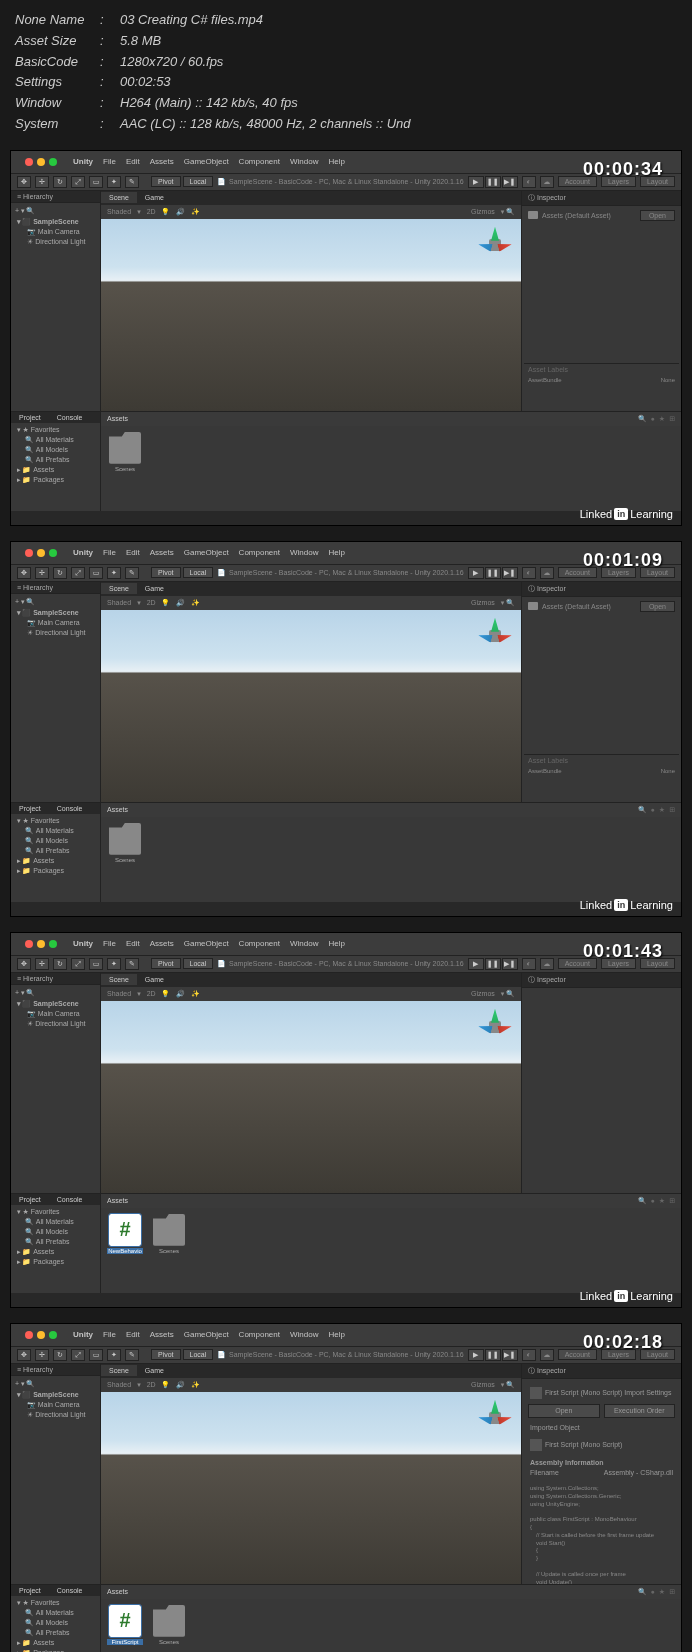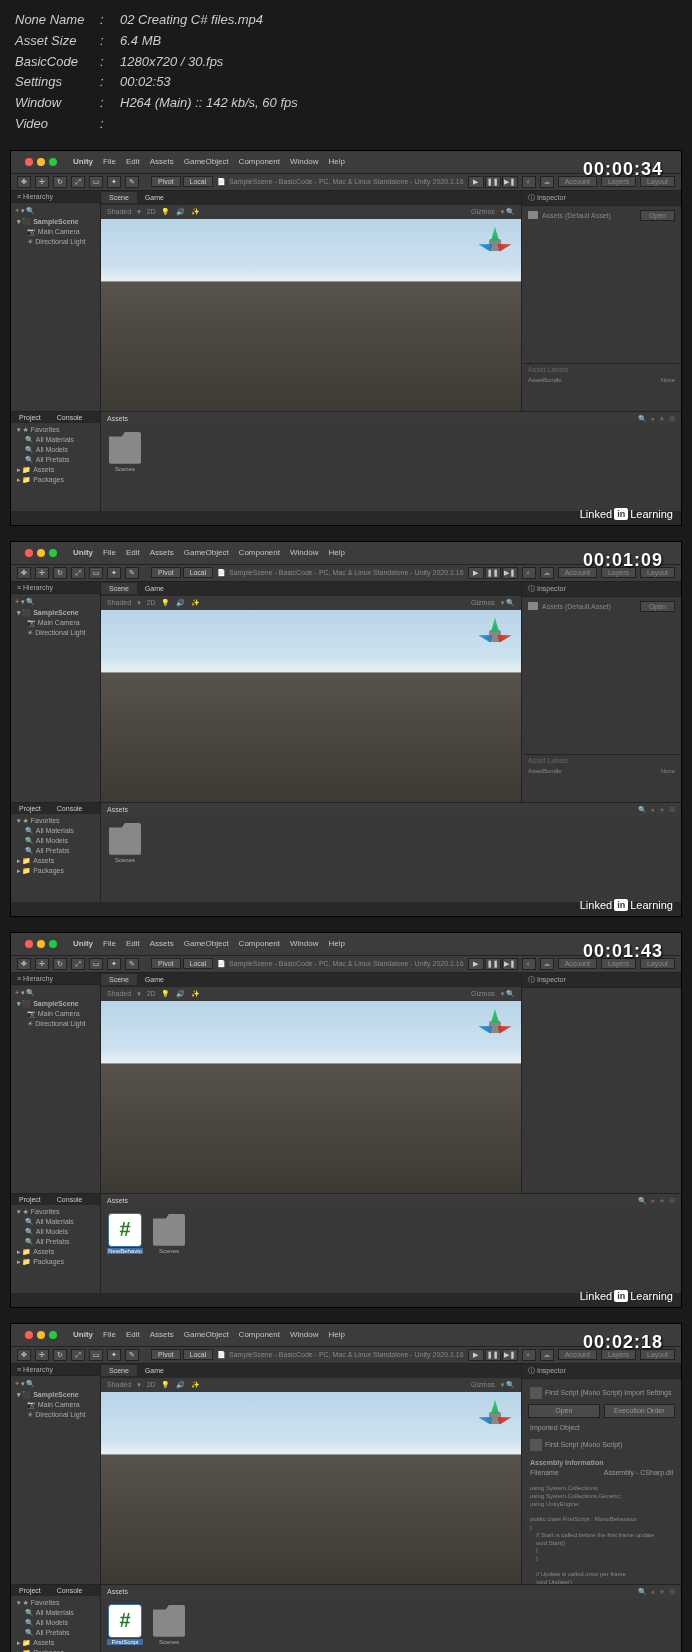--- a/index.html
+++ b/index.html
@@ -84,45 +84,46 @@
 .script-inspector .code-preview { font-family: monospace; font-size: 6px; color: #888; padding: 2px; line-height: 1.3; }
 .unity-logo { font-weight: bold; }
 </style>
 </head>
 <body>
 
 <div class="metadata">
   <div class="metadata-row">
       <span class="metadata-label">None Name</span>
       <span class="metadata-sep">:</span>
-      <span>02 Creating C# files.mp4</span>
+      <span>03 Creating C# files.mp4</span>
     </div>
   <div class="metadata-row">
       <span class="metadata-label">Asset Size</span>
       <span class="metadata-sep">:</span>
-      <span>6.4 MB</span>
+      <span>5.8 MB</span>
     </div>
   <div class="metadata-row">
       <span class="metadata-label">BasicCode</span>
       <span class="metadata-sep">:</span>
-      <span>1280x720 / 30.fps</span>
+      <span>1280x720 / 60.fps</span>
     </div>
   <div class="metadata-row">
       <span class="metadata-label">Settings</span>
       <span class="metadata-sep">:</span>
       <span>00:02:53</span>
     </div>
   <div class="metadata-row">
       <span class="metadata-label">Window</span>
       <span class="metadata-sep">:</span>
-      <span>H264 (Main) :: 142 kb/s, 60 fps</span>
+      <span>H264 (Main) :: 142 kb/s, 40 fps</span>
     </div>
   <div class="metadata-row">
-      <span class="metadata-label">Video</span>
+      <span class="metadata-label">System</span>
       <span class="metadata-sep">:</span>
+      <span>AAC (LC) :: 128 kb/s, 48000 Hz, 2 channels :: Und</span>
     </div>
 </div>
 
 <div id="frames-container">
   <div class="frame-wrap">
     <div class="timestamp">00:00:34</div>
     <div class="linkedin">
       <span>Linked</span>
         <span class="in-box">in</span>
         <span>Learning</span>

